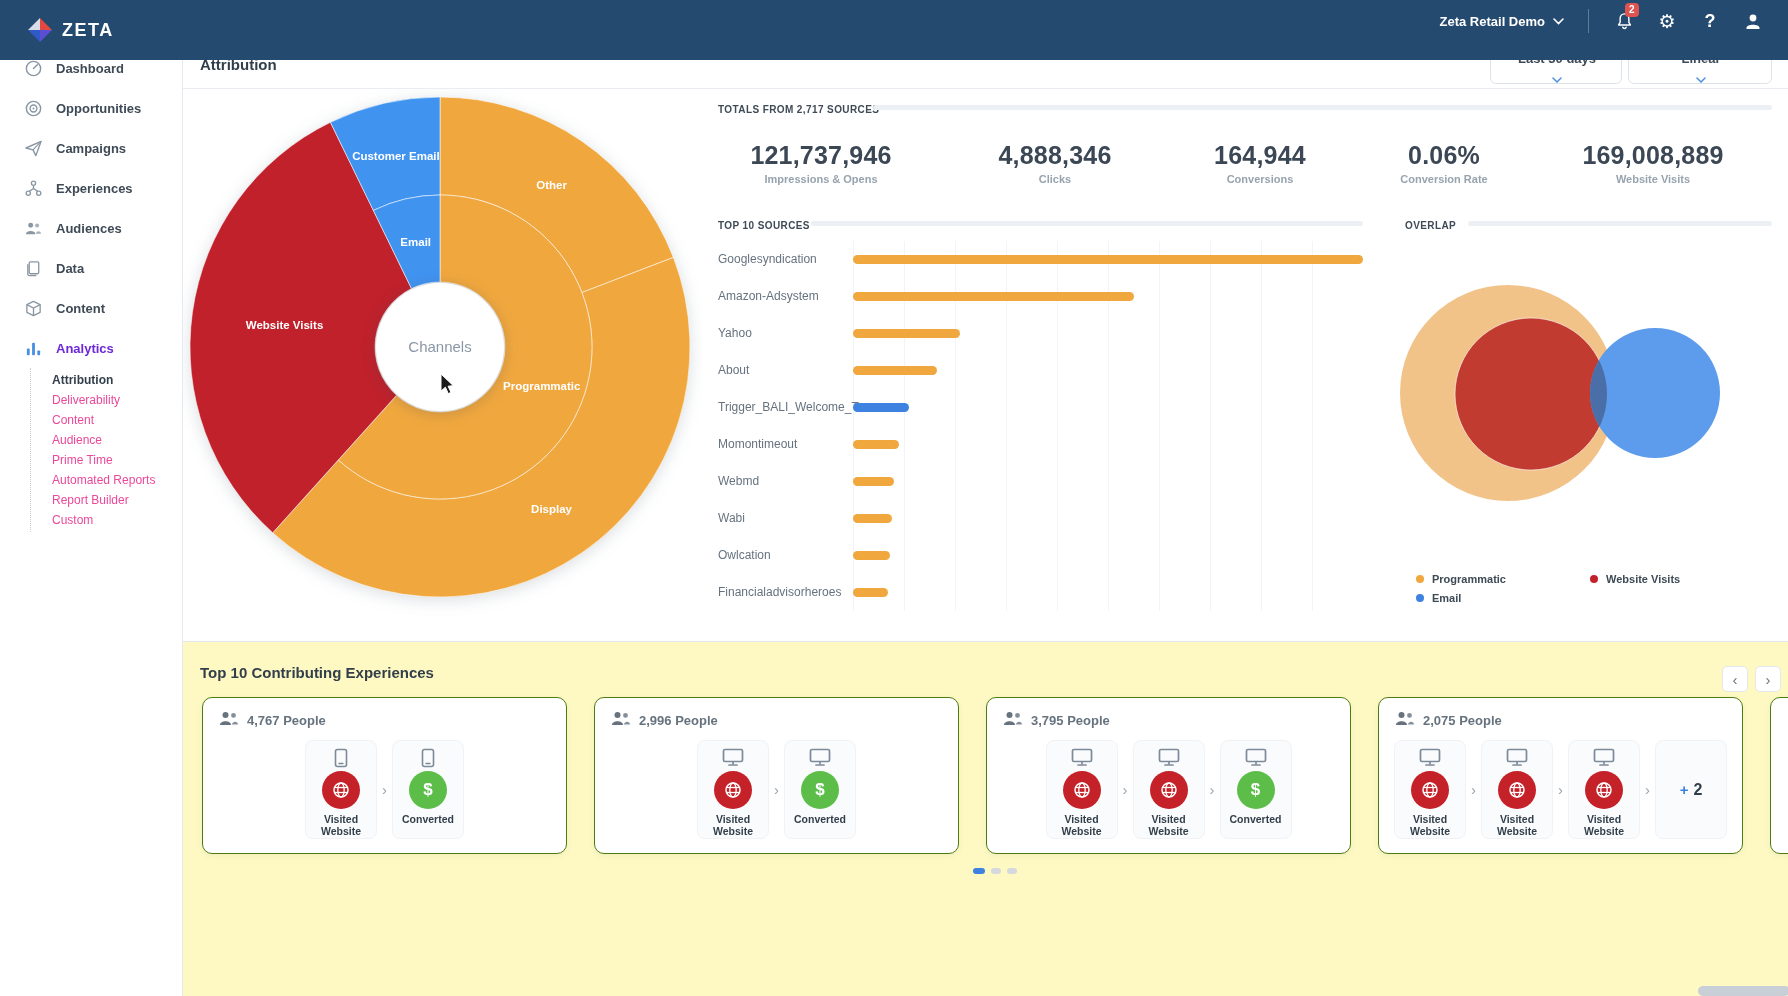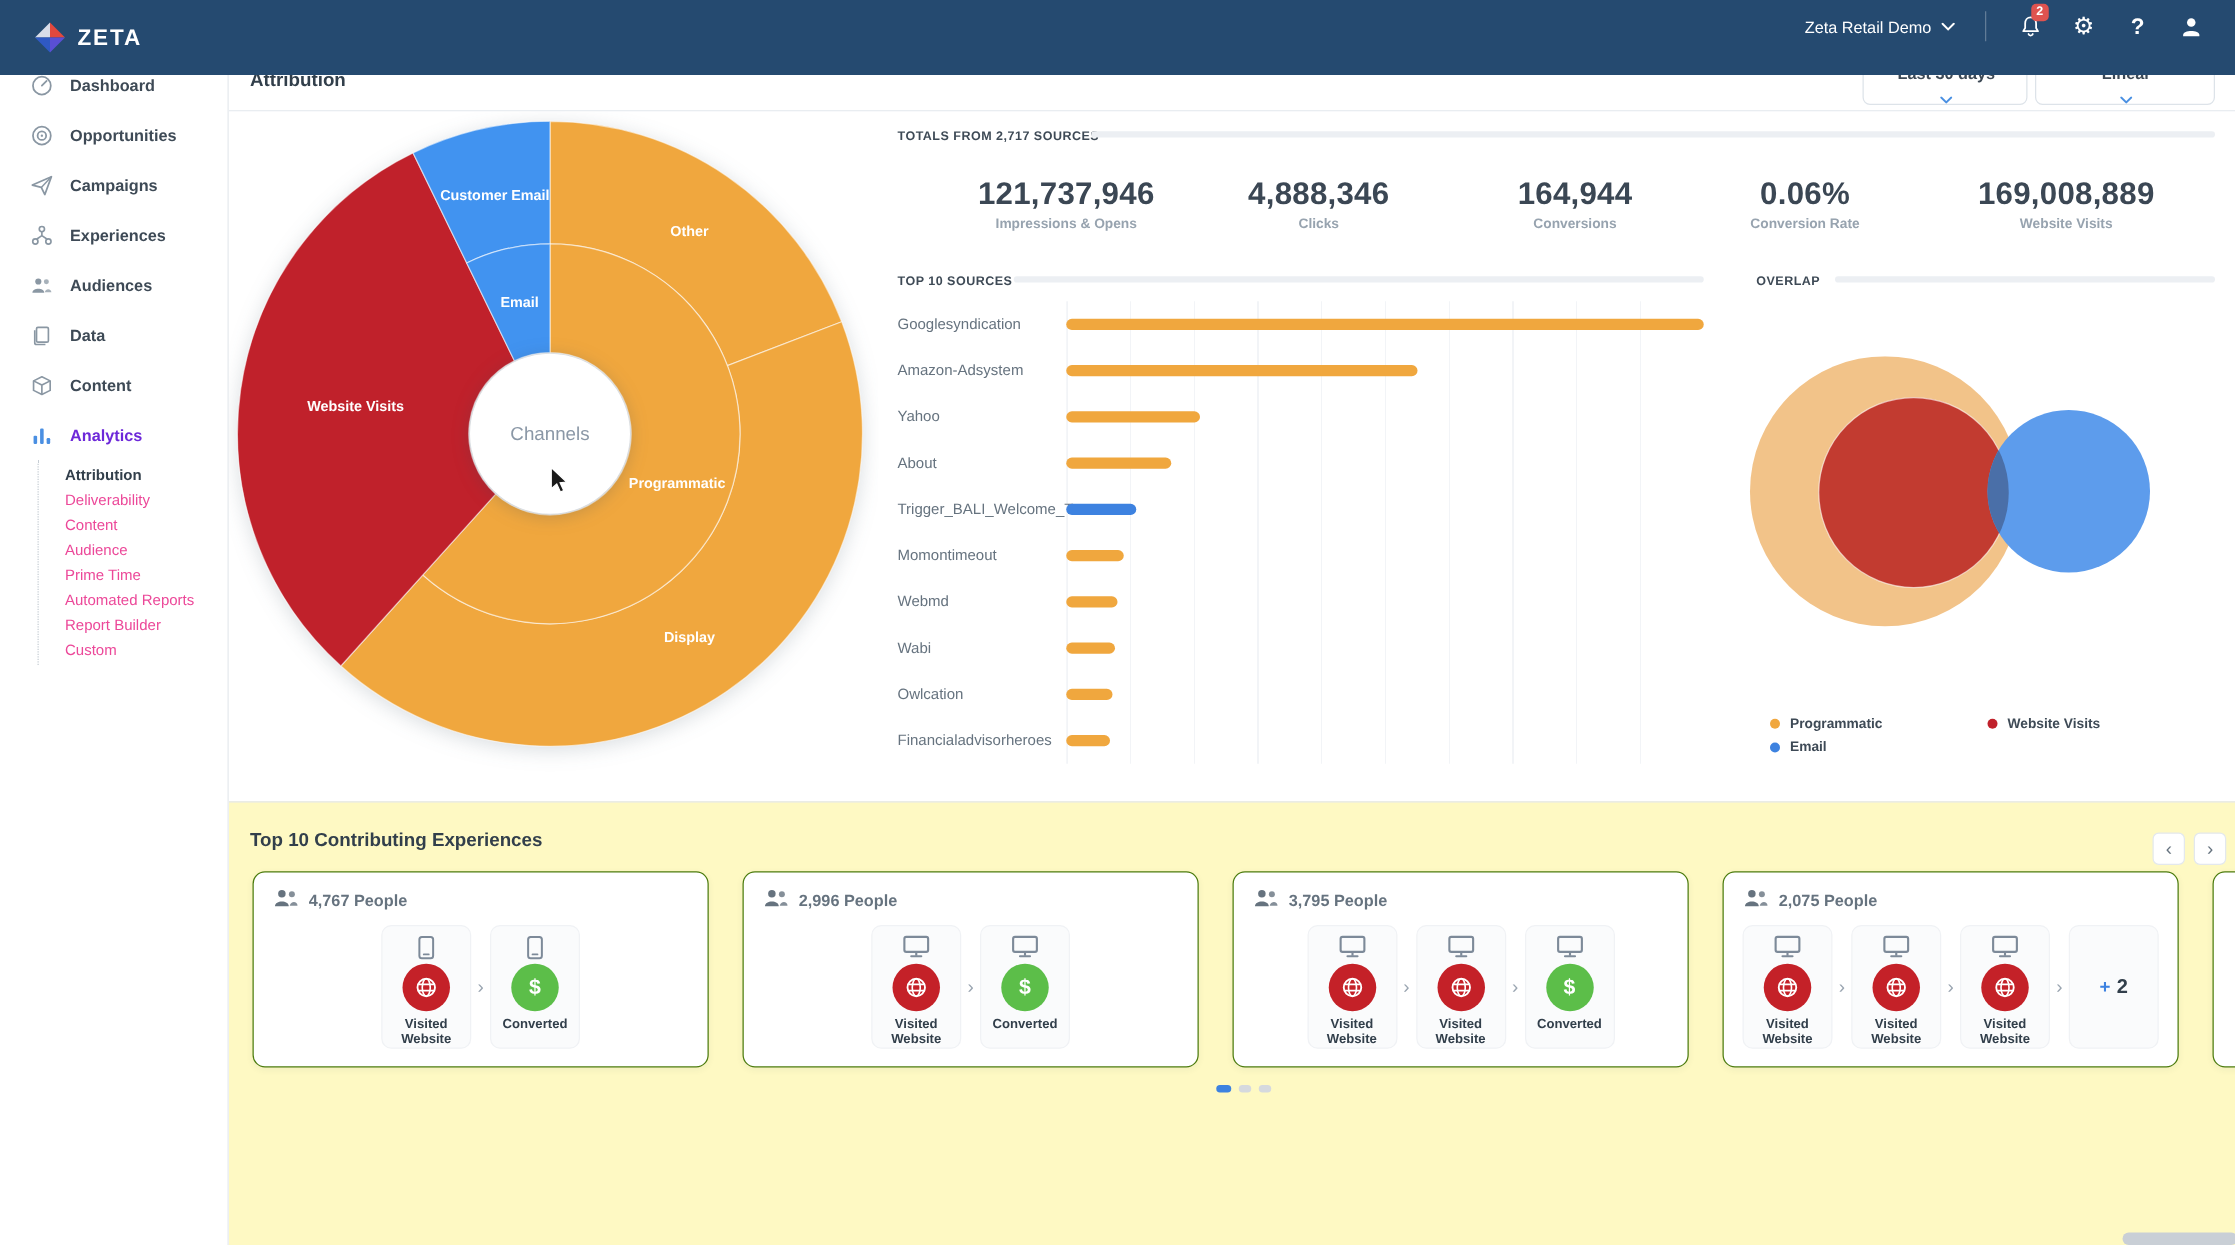--- a/index.html
+++ b/index.html
@@ -5,21 +5,21 @@
   * { margin:0; padding:0; box-sizing:border-box; }
   html,body { width:1788px; height:996px; overflow:hidden;
     font-family:"Liberation Sans","DejaVu Sans",sans-serif; background:#F5F6F8; color:#3E4A56; }
 
   
   .navbar { position:absolute; left:0; top:0; width:1788px; height:60px; background:#254A70;
     display:flex; align-items:center; z-index:50; }
   .brand { display:flex; align-items:center; gap:9px; padding-left:27px; }
   .brand-word { color:#fff; font-weight:bold; font-size:18px; letter-spacing:1.5px; }
   .nav-right { position:absolute; right:0; top:0; height:42px; display:flex; align-items:center; }
-  .account { color:#fff; font-size:13px; font-weight:normal; display:flex; align-items:center; gap:8px; cursor:pointer; }
+  .account { color:#fff; font-size:13px; font-weight:bold; display:flex; align-items:center; gap:8px; cursor:pointer; }
   .nav-divider { width:1px; height:24px; background:rgba(255,255,255,.28); margin:0 22px 0 24px; }
   .nav-icon { position:relative; width:26px; height:26px; margin-right:17px; display:flex; align-items:center; justify-content:center; color:#fff; cursor:pointer; }
   .nav-icon svg { display:block; }
   .gear-glyph { font-size:19px; line-height:1; font-family:"DejaVu Sans",sans-serif; }
   .help-glyph { font-size:18px; font-weight:bold; }
   .badge { position:absolute; top:-5px; left:14px; background:#DF5350; color:#fff; font-size:10px;
     font-weight:bold; border-radius:4px; padding:1px 4px; line-height:12px; }
 
   
   .sidebar { position:absolute; left:0; top:42px; width:183px; bottom:0; background:#fff;
@@ -267,21 +267,21 @@
       <text x="212.90959334860239" y="71.0234673020939" fill="#fff" font-size="11.5" font-weight="bold" text-anchor="middle">Customer Email</text>
       <text x="232.70528613086253" y="156.7680330031946" fill="#fff" font-size="11.5" font-weight="bold" text-anchor="middle">Email</text>
       <circle cx="257" cy="258" r="64" fill="#fff" style="filter:drop-shadow(0 2px 7px rgba(50,70,90,.25))"></circle>
       <text x="257" y="263" fill="#8A97A6" font-size="15" text-anchor="middle">Channels</text>
       <path d="M258 285 l0 17 4.4 -3.8 2.9 6.4 2.7 -1.2 -2.9 -6.2 5.2 -0.5 Z" fill="#1b1b1b" stroke="#fff" stroke-width="1"></path>
     </svg>
 
   <div class="sec-label" style="left:535px;top:15px;">TOTALS FROM 2,717 SOURCES</div>
   <div class="sec-line" style="left:690px;top:16px;width:899px;"></div>
   <div id="stats">
-      <div class="stat" style="left: 670px; top: 52px;">
+      <div class="stat" style="left: 638px; top: 52px;">
         <div class="stat-value">121,737,946</div>
         <div class="stat-label">Impressions &amp; Opens</div>
       </div>
       <div class="stat" style="left: 872px; top: 52px;">
         <div class="stat-value">4,888,346</div>
         <div class="stat-label">Clicks</div>
       </div>
       <div class="stat" style="left: 1077px; top: 52px;">
         <div class="stat-value">164,944</div>
         <div class="stat-label">Conversions</div>

